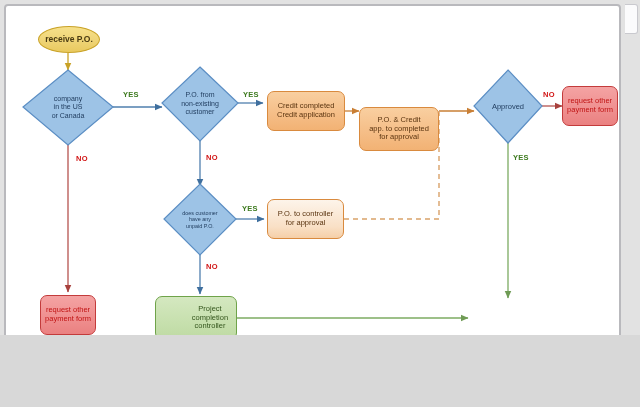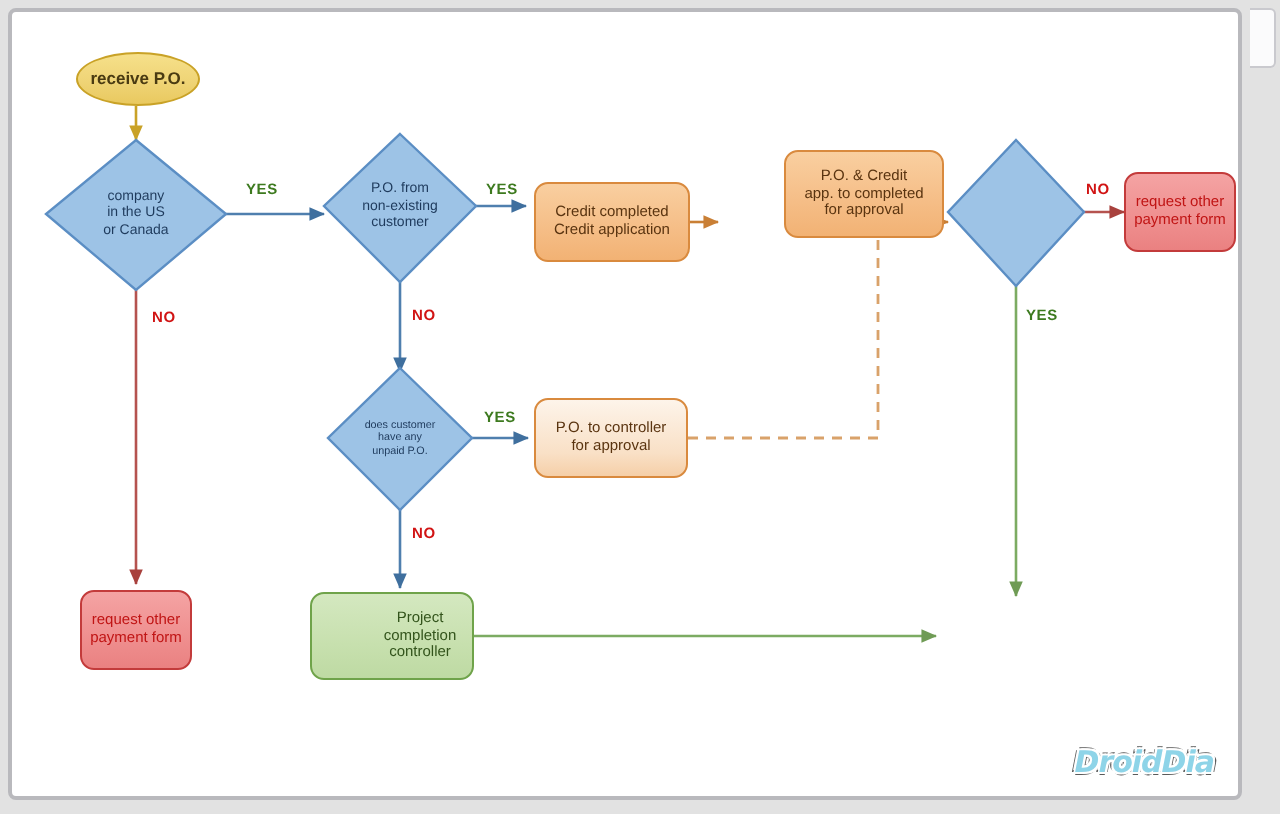--- a/index.html
+++ b/index.html
@@ -4,21 +4,21 @@
 <style>
   html, body {
     margin: 0;
     padding: 0;
     background: #d8d8d8;
     font-family: "Liberation Sans", sans-serif;
   }
   #root {
     position: relative;
     width: 640px;
-    height: 407px;
+    height: 335px;
     overflow: hidden;
     background: #e2e2e2;
   }
   
   #frame {
     position: absolute;
     left: 4px;
     top: 4px;
     width: 617px;
     height: 396px;
@@ -275,29 +275,34 @@
       <div class="diamond-wrap" style="left:158px; top:178px; width:72px; height:71px;">
         <div class="dtext" style="font-size:5.4px;">
           <div>
             <div>does customer</div>
             <div>have any</div>
             <div>unpaid P.O.</div>
           </div>
         </div>
       </div>
 
+      <div class="diamond-wrap" style="left:468px; top:64px; width:68px; height:73px;">
+        <div class="dtext" style="font-size:7.5px;">
+          <span>Approved</span>
+        </div>
+      </div>
 
       <div class="node box box-orange" style="left:261px; top:85px; width:78px; height:40px;">
         <div>
           <div>Credit completed</div>
           <div>Credit application</div>
         </div>
       </div>
 
-      <div class="node box box-orange" style="left:353px; top:69px; width:80px; height:44px;margin-left:33px;">
+      <div class="node box box-orange" style="left:353px; top:101px; width:80px; height:44px;">
         <div>
           <div>P.O. &amp; Credit</div>
           <div>app. to completed</div>
           <div>for approval</div>
         </div>
       </div>
 
       <div class="node box box-orange-light" style="left:261px; top:193px; width:77px; height:40px;">
         <div>
           <div>P.O. to controller</div>

